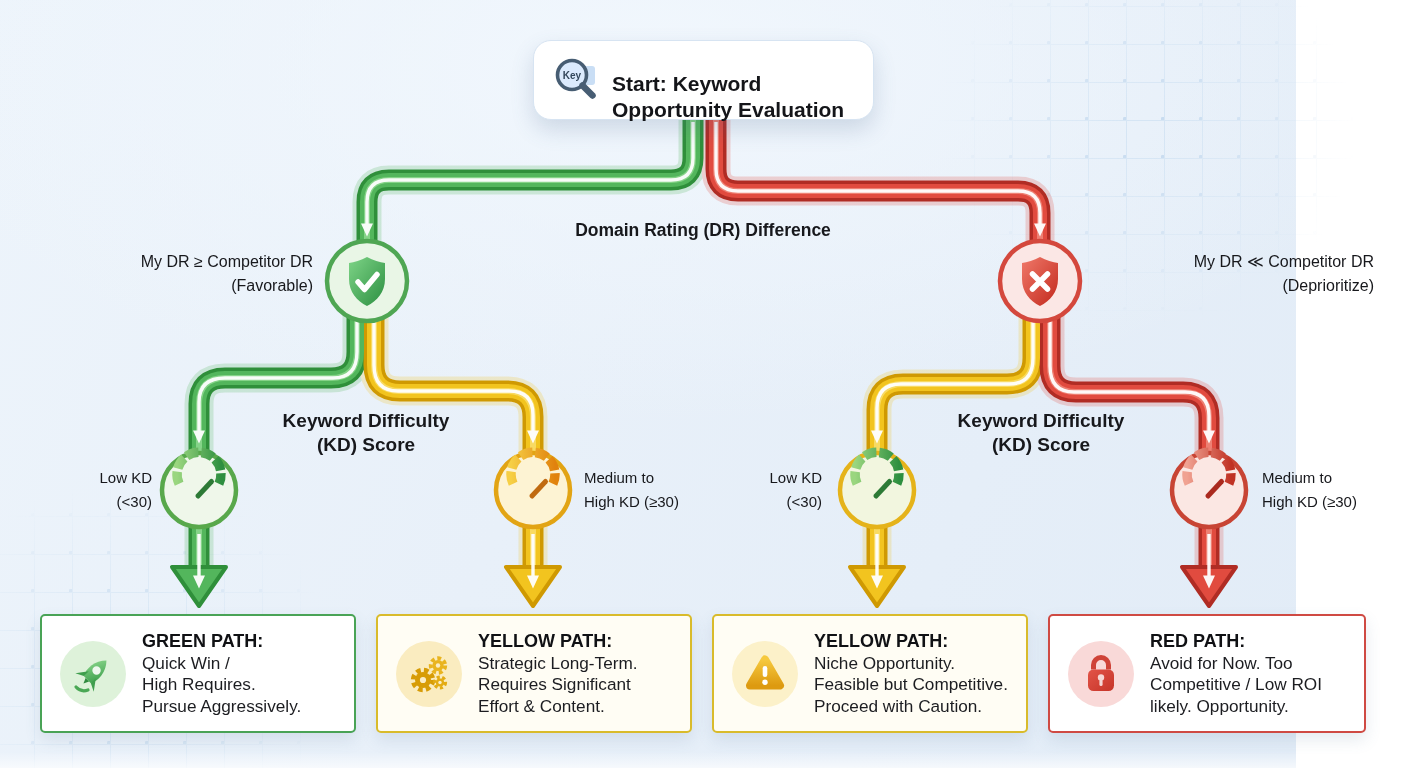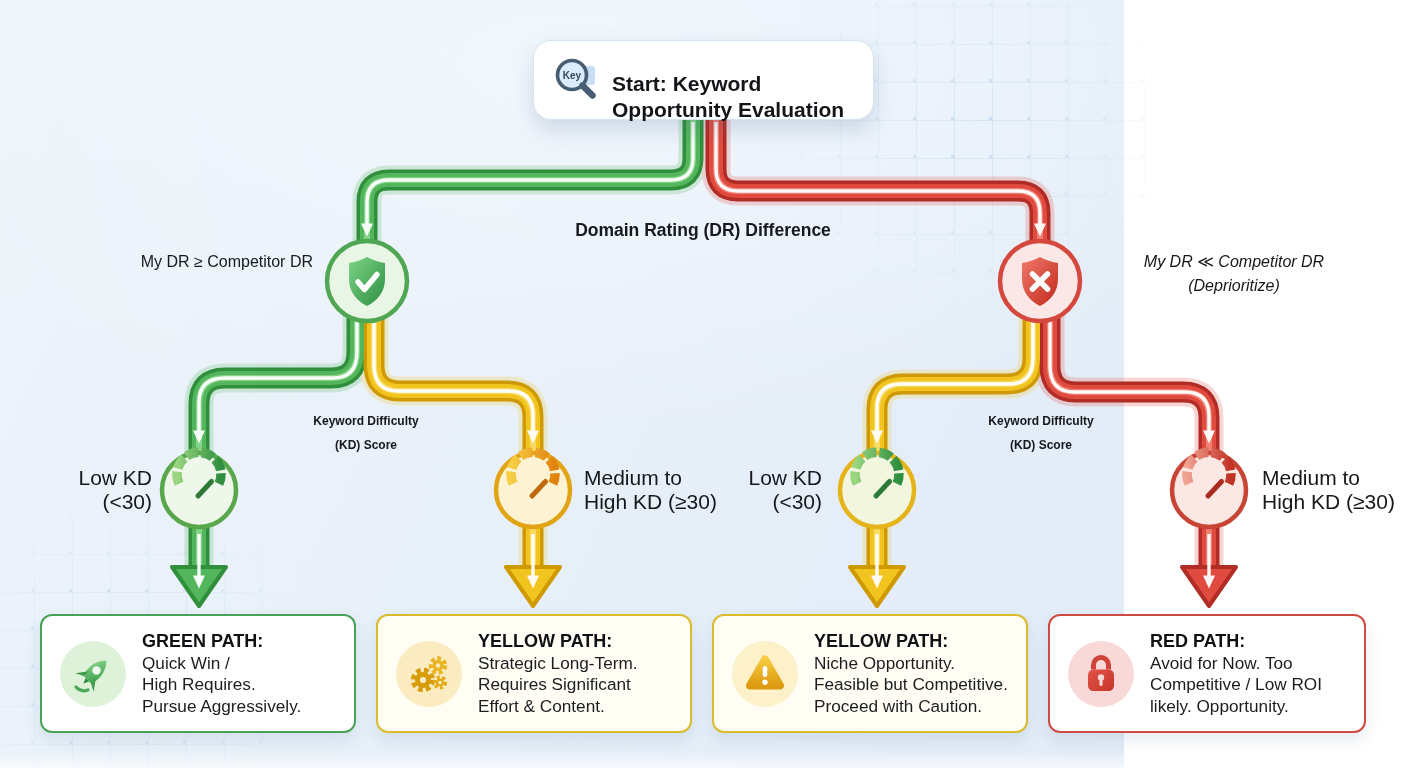--- a/index.html
+++ b/index.html
@@ -1,19 +1,19 @@
 <!DOCTYPE html>
 <html><head>
 <meta charset="utf-8">
 <style>
   * { margin:0; padding:0; box-sizing:border-box; }
   html,body { width:1408px; height:768px; }
   body { font-family:"Liberation Sans","DejaVu Sans",sans-serif; overflow:hidden; }
   #stage {
-    position:relative; width:1124px; height:768px;
+    position:relative; width:1296px; height:768px;
     background:
       radial-gradient(1100px 520px at 50% 8%, #f1f7fd 0%, rgba(241,247,253,0) 70%),
       linear-gradient(115deg, #edf4fb 0%, #e8f0f9 45%, #e2ecf7 100%);
     padding-left: 20px;
   }
   .corner-pattern {
     position:absolute; pointer-events:none; opacity:.55;
     background-image:
       linear-gradient(#c6dcf0 1px, transparent 1px),
       linear-gradient(90deg, #c6dcf0 1px, transparent 1px),
@@ -38,34 +38,34 @@
     background:#ffffff; border:1px solid #d7e4f2; border-radius:18px;
     box-shadow:0 10px 22px rgba(70,100,140,.20), 0 2px 0 rgba(255,255,255,.9) inset;
     display:flex; align-items:center; gap:10px; padding:0 14px 0 16px;
   }
   #start-title { font-weight:bold; font-size:21px; line-height:26.5px; color:#141519;margin-top:34px; }
 
   #dr-label { left:450px; top:212px; width:506px; text-align:center;
     font-weight:bold; font-size:17.5px;margin-top:8px; }
   .cond-label { top:250px; font-size:16px; line-height:24px; }
   #cond-left  { left:40px;  width:273px; text-align:right; }
-  #cond-right { left:1094px; width:280px; text-align:center;font-style:italic; }
+  #cond-right { left:1094px; width:280px; text-align:right; }
   .kd-label { top:409px; width:240px; text-align:center; font-weight:bold;
-    font-size:12px; line-height:24px; }
+    font-size:19px; line-height:24px; }
   #kd-left  { left:246px; }
   #kd-right { left:921px; }
-  .gauge-label { top:466px; font-size:21px; line-height:24px; }
+  .gauge-label { top:466px; font-size:15px; line-height:24px; }
   #g-ll { left:40px;  width:112px; text-align:right; }
   #g-lh { left:584px; width:160px; text-align:left; }
   #g-rl { left:710px; width:112px; text-align:right; }
   #g-rh { left:1262px; width:160px; text-align:left; }
 
   .outcome {
     position:absolute; top:614px; height:119px; width:316px;
-    background:#fff; border-radius:12px;
+    background:#fff; border-radius:5px;
     box-shadow:0 7px 16px rgba(80,110,150,.14);
     display:flex; align-items:center; gap:16px; padding:0 10px 0 18px;
   }
   #out-0 { left:40px;  border:2px solid #49a356; }
   #out-1 { left:376px; border:2px solid #d9bb2b; background:#fffdf4; }
   #out-2 { left:712px; border:2px solid #d9bb2b; background:#fffdf4; }
   #out-3 { left:1048px; width:318px; border:2px solid #cf4a43; }
   .out-icon-circle { width:66px; height:66px; border-radius:50%; flex:0 0 66px;
     display:flex; align-items:center; justify-content:center; }
   #out-0 .out-icon-circle { background:#def2da; }
@@ -222,20 +222,21 @@
     <div id="start-title">
       <span class="lab-line">Start: Keyword</span>
       <span class="lab-line">Opportunity Evaluation</span>
     </div>
   </div>
 
   <div id="dr-label" class="label">Domain Rating (DR) Difference</div>
 
   <div id="cond-left" class="label cond-label">
     <span class="lab-line">My DR ≥ Competitor DR</span>
+    <span class="lab-line">(Favorable)</span>
   </div>
   <div id="cond-right" class="label cond-label">
     <span class="lab-line">My DR ≪ Competitor DR</span>
     <span class="lab-line">(Deprioritize)</span>
   </div>
 
   <div id="kd-left" class="label kd-label">
     <span class="lab-line">Keyword Difficulty</span>
     <span class="lab-line">(KD) Score</span>
   </div>

